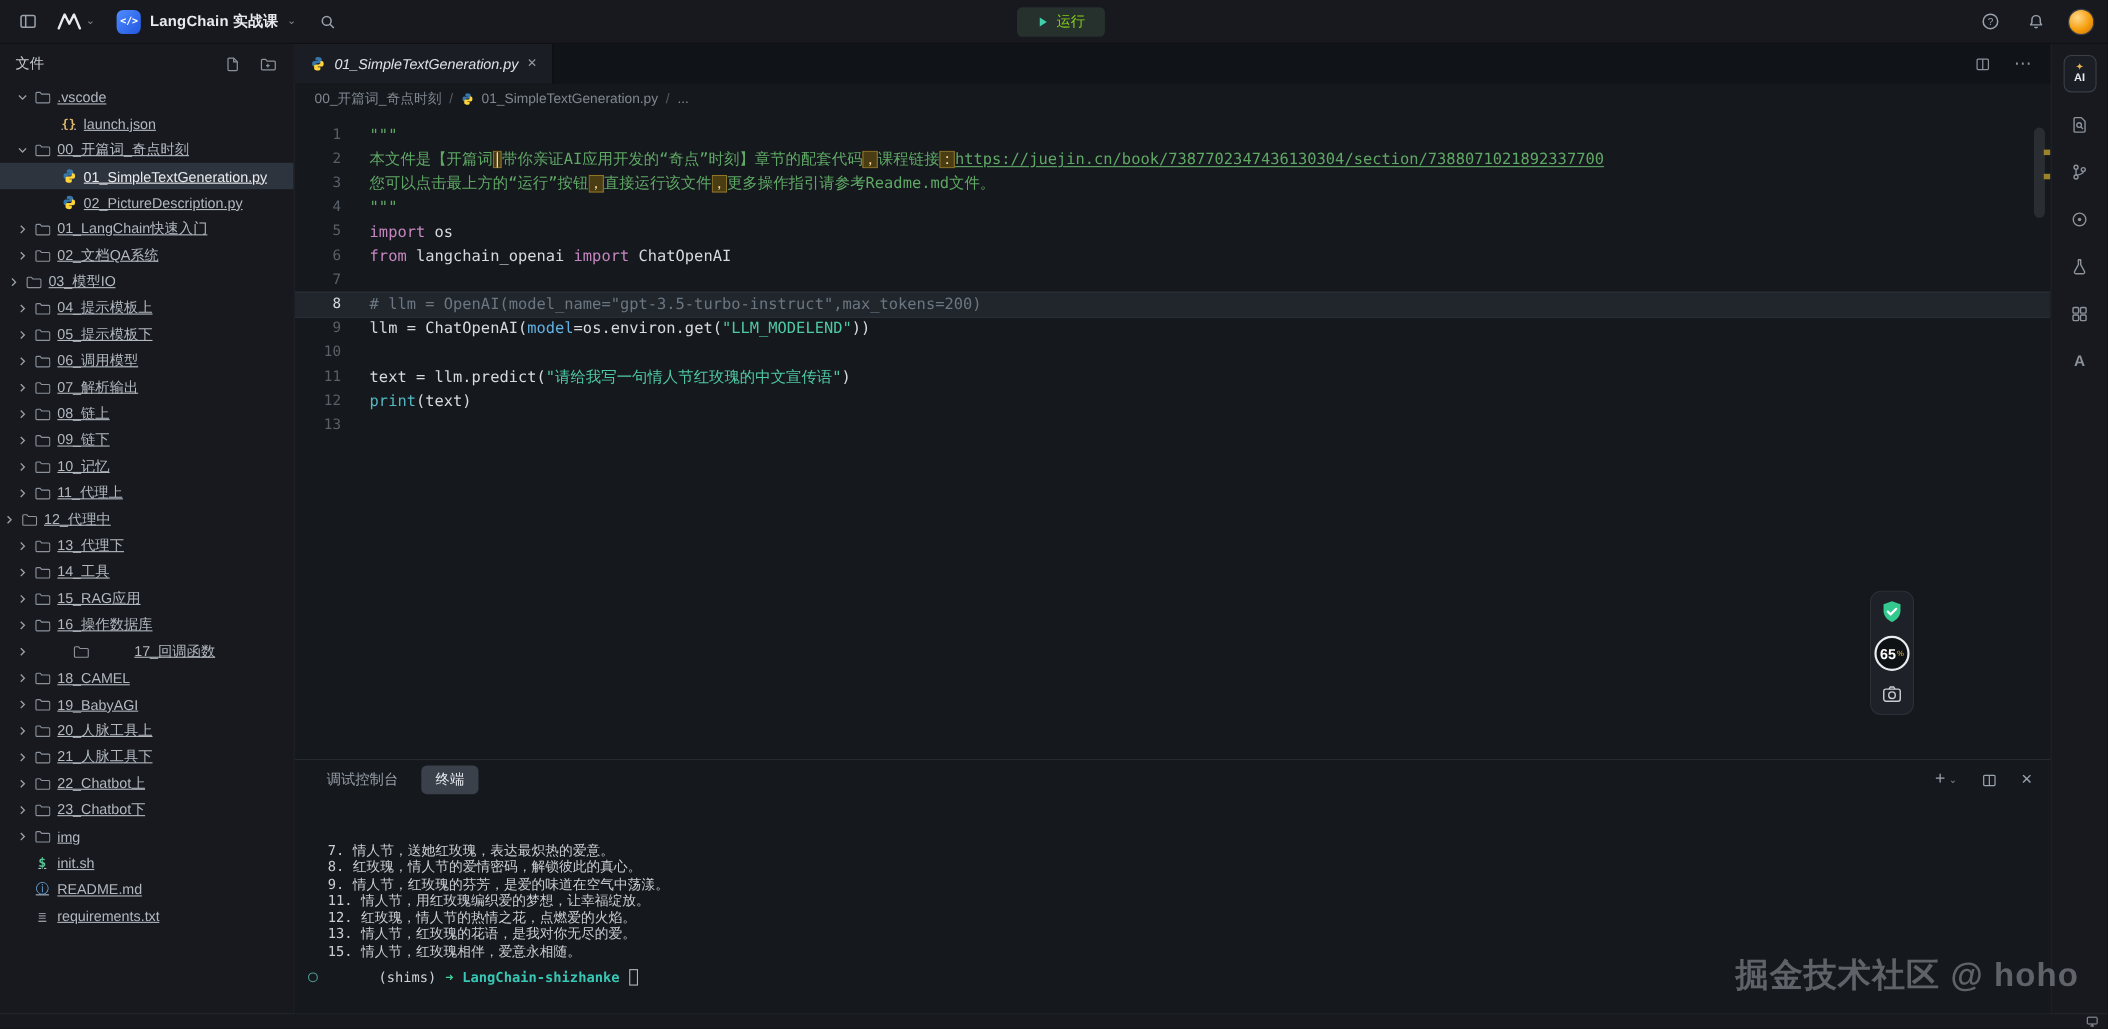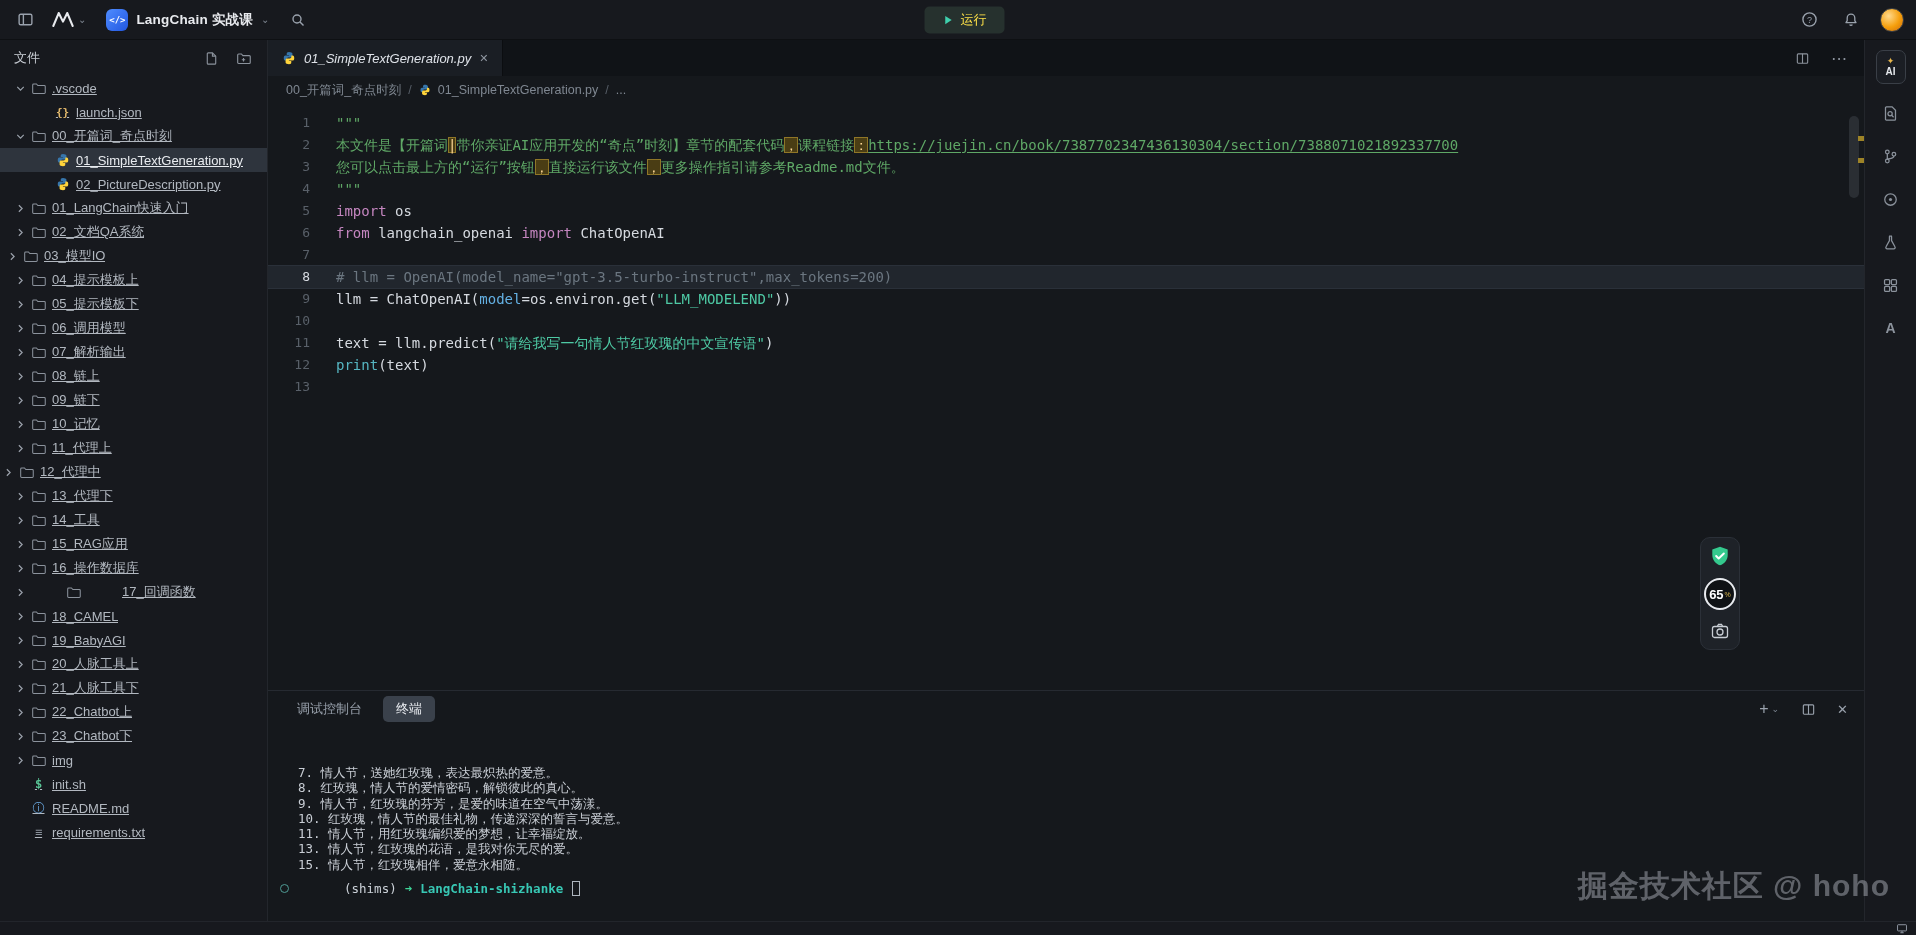--- a/index.html
+++ b/index.html
@@ -12,21 +12,21 @@
   .topbar { height: 40px; flex: none; display: flex; align-items: center; padding: 0 12px; background: #17191e; border-bottom: 1px solid #0e1013; position: relative; }
   .tb-left { display: flex; align-items: center; gap: 10px; }
   .icon-btn { background: none; border: none; cursor: pointer; display: flex; align-items: center; justify-content: center; width: 26px; height: 26px; color: #9aa2ad; border-radius: 5px; }
   .icon-btn svg { display: block; }
   .logo-wrap { display: flex; align-items: center; gap: 4px; cursor: pointer; padding: 2px 4px; border-radius: 5px; }
   .chev-sm { color: #7d8590; font-size: 10px; line-height: 1; }
   .project-chip { display: flex; align-items: center; gap: 8px; cursor: pointer; padding: 3px 6px; border-radius: 6px; }
   .proj-icon { width: 22px; height: 22px; border-radius: 6px; background: linear-gradient(135deg, #4f8cff, #2257e0); color: #fff; font-size: 9px; font-weight: bold; display: flex; align-items: center; justify-content: center; font-family: "DejaVu Sans Mono", monospace; }
   .proj-name { font-size: 13.5px; font-weight: 700; color: #e8eaee; letter-spacing: .2px; }
   .tb-center { position: absolute; left: 50%; top: 50%; transform: translate(-50%, -50%); }
-  .run-btn { display: flex; align-items: center; gap: 7px; height: 27px; padding: 0 18px; border: none; border-radius: 5px; background: #26312e; color: #fde047; font-size: 13px; cursor: pointer; font-family: inherit; margin-left: 13px; }
+  .run-btn { display: flex; align-items: center; gap: 7px; height: 27px; padding: 0 18px; border: none; border-radius: 5px; background: #26312e; color: #84cc16; font-size: 13px; cursor: pointer; font-family: inherit; margin-left: 13px; }
   .tb-right { margin-left: auto; display: flex; align-items: center; gap: 16px; }
   .avatar { width: 24px; height: 24px; border-radius: 50%; background: radial-gradient(circle at 35% 32%, #ffd98c, #f59e0b 55%, #c96a12); border: 1px solid #3a3f46; cursor: pointer; }
 
   
   .mid { flex: 1; display: flex; min-height: 0; }
 
   
   .sidebar { width: 268px; flex: none; background: #17191e; border-right: 1px solid #23262c; display: flex; flex-direction: column; overflow: hidden; }
   .sb-header { height: 36px; flex: none; display: flex; align-items: center; padding: 0 14px; }
   .sb-title { font-size: 13px; color: #c7ccd3; }
@@ -668,22 +668,22 @@
                 </svg>
             </button>
             <span class="pa-close">✕</span>
           </div>
         </div>
         <div class="terminal">
           <div class="term-output" id="term-lines">
               <div class="term-line">7. 情人节，送她红玫瑰，表达最炽热的爱意。</div>
               <div class="term-line">8. 红玫瑰，情人节的爱情密码，解锁彼此的真心。</div>
               <div class="term-line">9. 情人节，红玫瑰的芬芳，是爱的味道在空气中荡漾。</div>
-              <div class="term-line">10. 红玫瑰，情人节的最佳礼物，传递深深的誓言与爱意。</div>
               <div class="term-line">11. 情人节，用红玫瑰编织爱的梦想，让幸福绽放。</div>
+              <div class="term-line">12. 红玫瑰，情人节的热情之花，点燃爱的火焰。</div>
               <div class="term-line">13. 情人节，红玫瑰的花语，是我对你无尽的爱。</div>
               <div class="term-line">15. 情人节，红玫瑰相伴，爱意永相随。</div>
             </div>
           <div class="prompt-line">
             <span class="deco-circle"></span>
             <span class="p-env">(shims)</span>
             <span class="p-arrow">➜</span>
             <span class="p-dir">LangChain-shizhanke</span>
             <span class="t-cursor"></span>
           </div>

